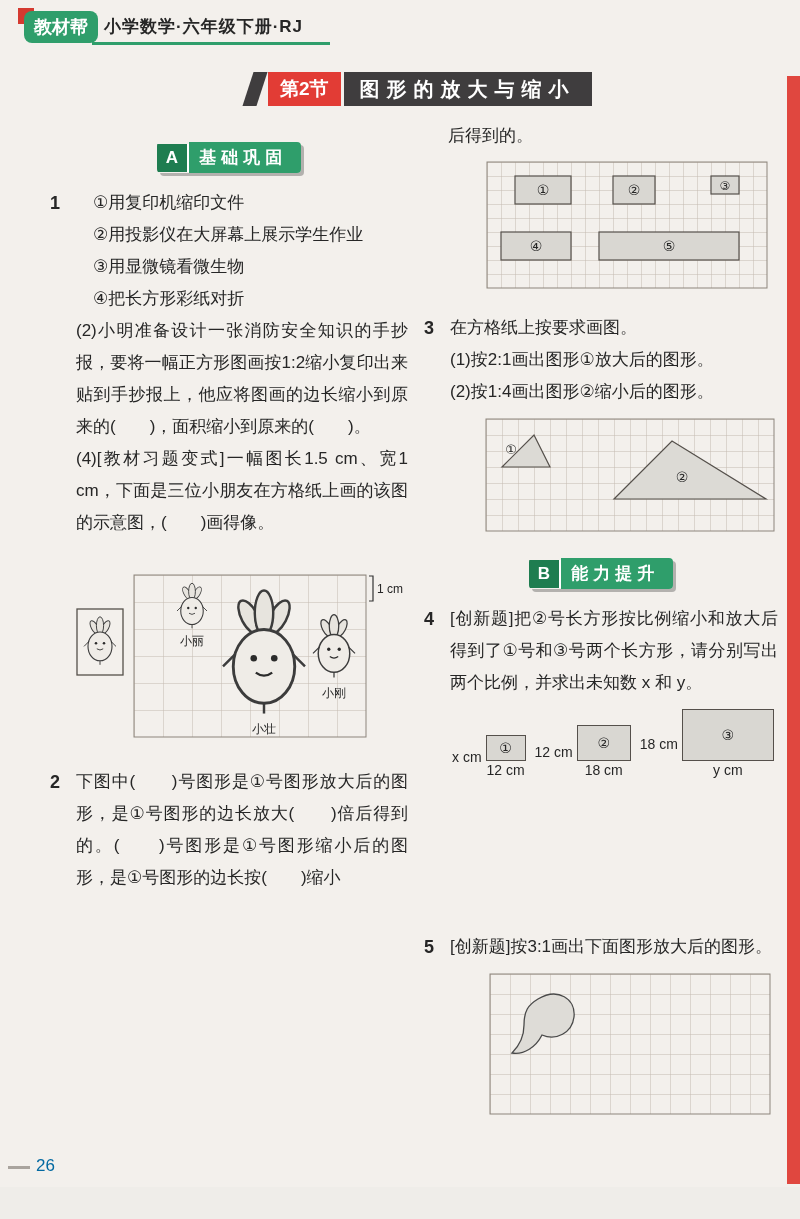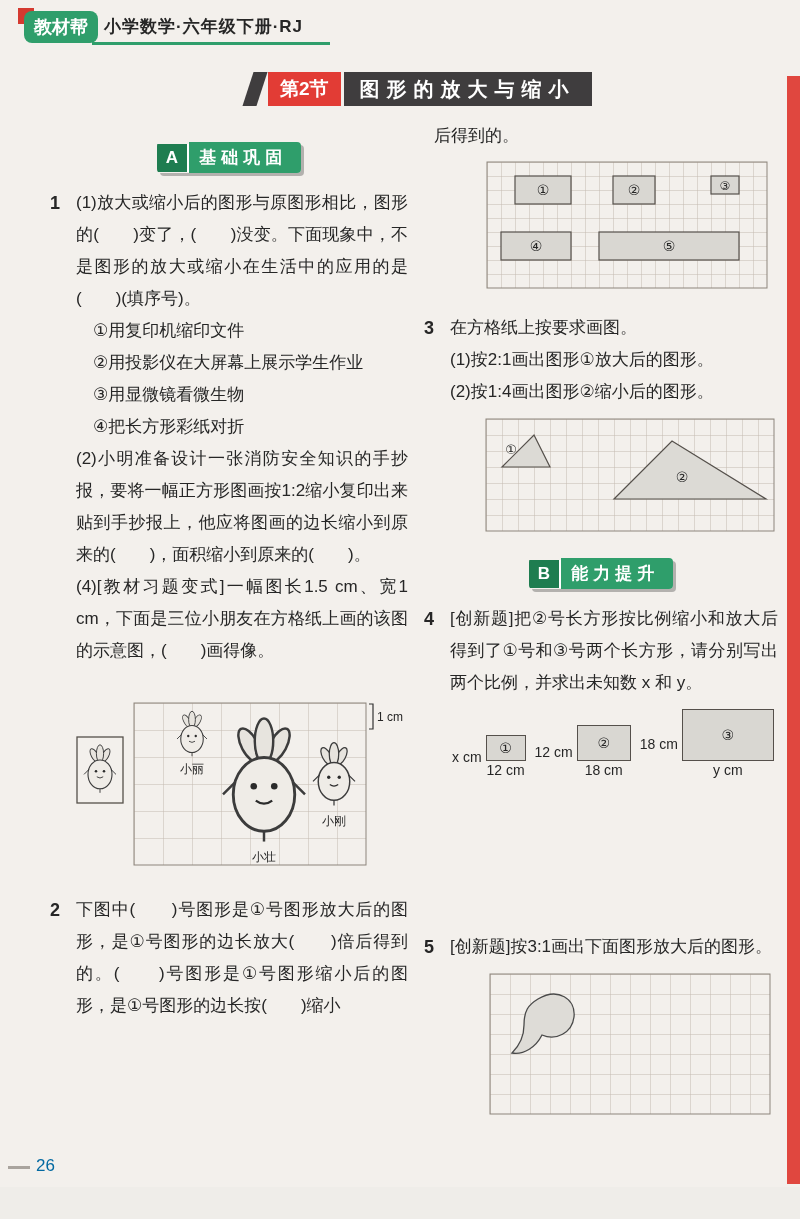--- a/index.html
+++ b/index.html
@@ -32,21 +32,21 @@
   .badge-letter { background:#1e7d50; color:#fff; font-weight:700; font-size:17px;
     padding:4px 9px; border-right:2px solid #fff; }
   .badge-label { background:#2f9e6b; color:#fff; font-weight:700; font-size:17px;
     letter-spacing:5px; padding:4px 14px 4px 10px; }
   .badge-b { margin:16px auto 14px; }
   
   .q { display:flex; margin-bottom:2px; }
   .q-num { width:26px; flex:none; font-weight:700; font-size:18px; line-height:32px; }
   .q-body { flex:1; font-size:17px; line-height:32px; text-align:justify; }
   .opt { margin-left:17px; }
-  .cont-line { font-size:17px; line-height:32px; margin-left:10px; }
+  .cont-line { font-size:17px; line-height:32px; margin-left:24px; }
   .fig { margin:6px 0 8px; }
   .fig-right { margin-left:56px; }
   .spacer { height:148px; }
   
   .fig4 { display:flex; align-items:flex-end; gap:9px; margin:10px 0 4px 28px; }
   .f4unit { display:flex; align-items:center; gap:4px; }
   .f4stack { display:flex; flex-direction:column; align-items:center; }
   .f4rect { background:#d9d7d2; border:1.5px solid #55504b; display:flex;
     align-items:center; justify-content:center; font-size:14px; }
   .r1 { width:40px; height:26px; }
@@ -80,21 +80,20 @@
   <div class="col-left">
 
     <div class="badge">
       <span class="badge-letter">A</span>
       <span class="badge-label">基础巩固</span>
     </div>
 
     <div class="q">
       <div class="q-num">1</div>
       <div class="q-body">
-        <div>(1)放大或缩小后的图形与原图形相比，图形的(　　)变了，(　　)没变。下面现象中，不是图形的放大或缩小在生活中的应用的是(　　)(填序号)。</div>
         <div class="opt">①用复印机缩印文件</div>
         <div class="opt">②用投影仪在大屏幕上展示学生作业</div>
         <div class="opt">③用显微镜看微生物</div>
         <div class="opt">④把长方形彩纸对折</div>
         <div>(2)小明准备设计一张消防安全知识的手抄报，要将一幅正方形图画按1:2缩小复印出来贴到手抄报上，他应将图画的边长缩小到原来的(　　)，面积缩小到原来的(　　)。</div>
         <div>(4)[教材习题变式]一幅图长1.5 cm、宽1 cm，下面是三位小朋友在方格纸上画的该图的示意图，(　　)画得像。</div>
 
         <div class="fig">
           <svg width="330" height="200" viewBox="0 0 330 200">
             <defs>

